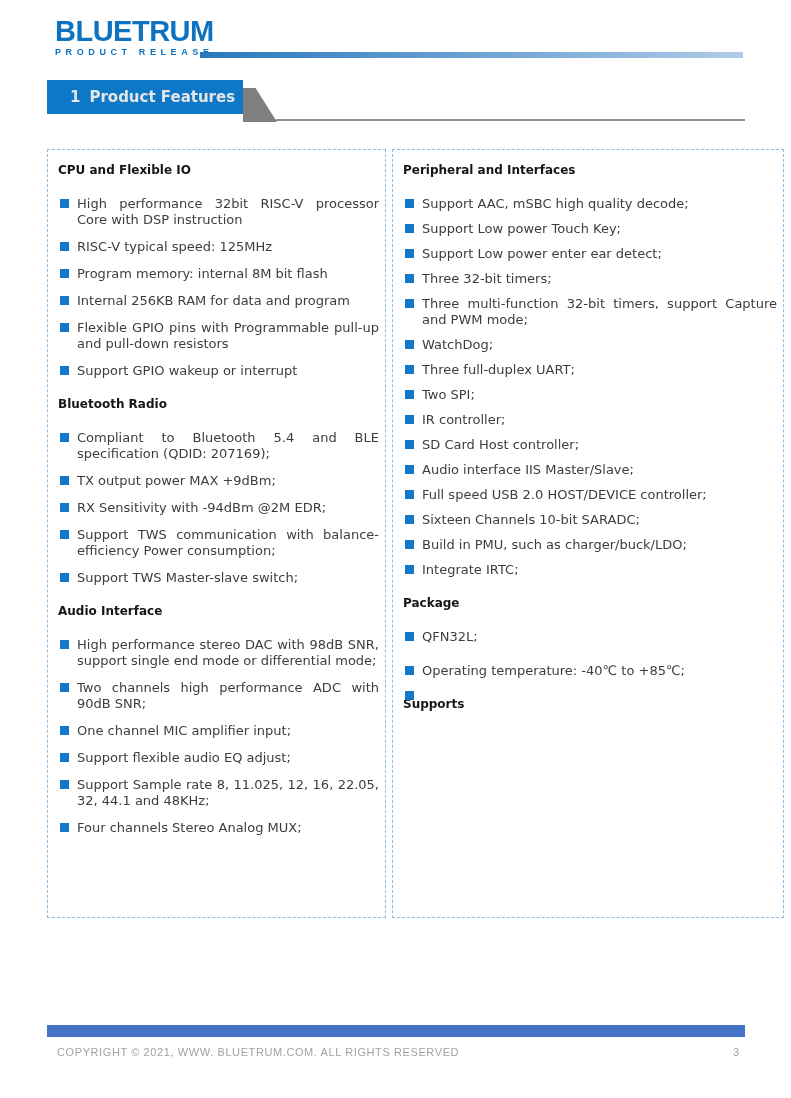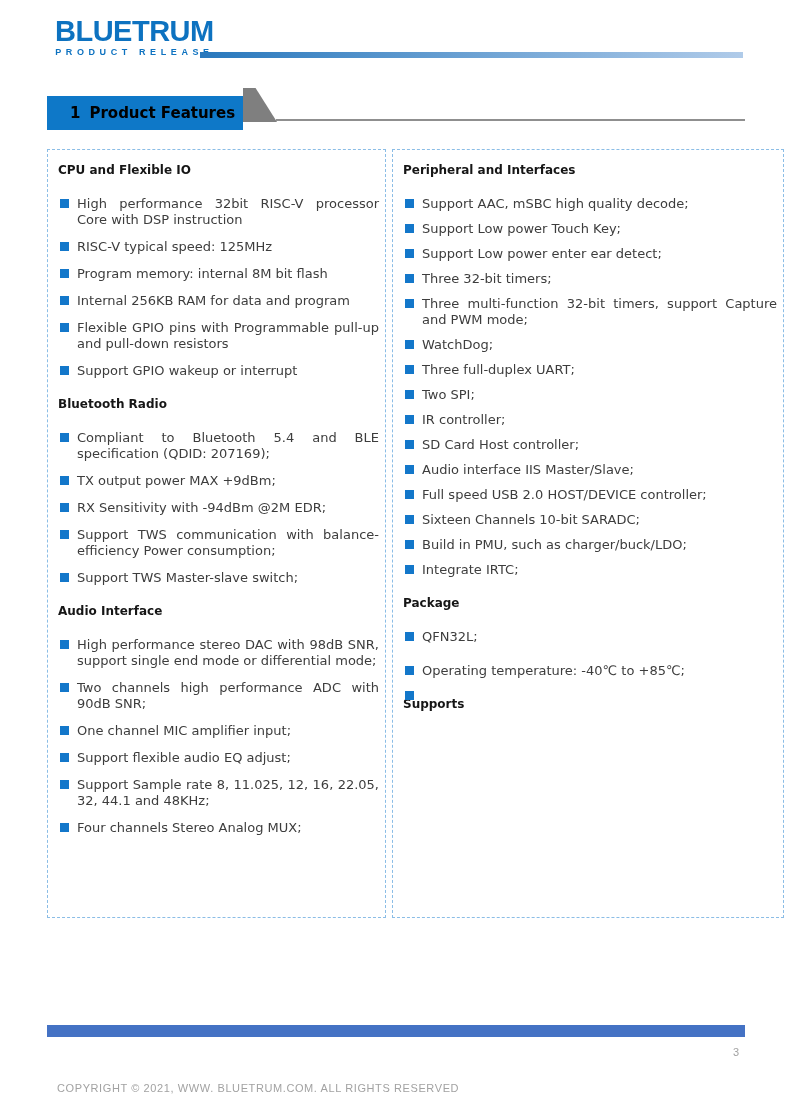--- a/index.html
+++ b/index.html
@@ -2,38 +2,38 @@
 <html><head>
 <meta charset="utf-8">
 <style>
   html,body { margin:0; padding:0; background:#ffffff; }
   .page {
     position:relative; width:791px; height:1098px; background:#ffffff;
     font-family:"DejaVu Sans","Liberation Sans",sans-serif; overflow:hidden;
   }
 
   
-  .logo { position:absolute; left:55px; top:16px;text-align:right; }
+  .logo { position:absolute; left:55px; top:16px; }
   .logo-title {
     font-family:"Liberation Sans",sans-serif;
     font-size:29px; font-weight:bold; color:#0d72c0; letter-spacing:-0.5px; line-height:30px;
   }
   .logo-subtitle {
     font-family:"Liberation Sans",sans-serif;
     font-size:9px; font-weight:bold; color:#0d72c0; letter-spacing:4.6px; margin-top:1px;
   }
   .header-gradient-bar {
     position:absolute; left:200px; top:52px; width:543px; height:6px;
     background:linear-gradient(to right,#2878bd,#b0cbe9);
   }
 
   
   .banner-rect {
-    position:absolute; left:47px; top:96px; width:196px; height:34px;
-    background:#0e78c8; color:#000000; font-size:15px; font-weight:bold;
+    position:absolute; left:47px; top:80px; width:196px; height:34px;
+    background:#0e78c8; color:#e5e5e5; font-size:15px; font-weight:bold;
     line-height:34px; padding-left:23px; box-sizing:border-box;
   }
   .banner-number { display:inline-block; margin-right:9px; }
   .banner-triangle {
     position:absolute; left:243px; top:88px; width:34px; height:34px;
     background:#7f7f7f; clip-path:polygon(0 0, 37% 0, 100% 100%, 0 100%);
   }
   .banner-line {
     position:absolute; left:276px; top:119px; width:469px; height:2px; background:#8f8f8f;
   }
@@ -64,21 +64,21 @@
   .box-right .section-supports li.feature-item { max-width:250px; line-height:25px; }
   .box-right .section-supports .bullet { top:7px; }
 
   
   .footer-bar {
     position:absolute; left:47px; top:1025px; width:698px; height:12px; background:#4472c4;
   }
   .footer-copyright {
     position:absolute; left:57px; top:1046px;
     font-family:"Liberation Sans",sans-serif;
-    font-size:11px; color:#a2a2a2; letter-spacing:0.6px;margin-top:36px;
+    font-size:11px; color:#a2a2a2; letter-spacing:0.6px;
   }
   .footer-page-number {
     position:absolute; right:52px; top:1046px;
     font-family:"Liberation Sans",sans-serif;
     font-size:11px; color:#a2a2a2;
   }
 </style>
 </head>
 <body>
 

